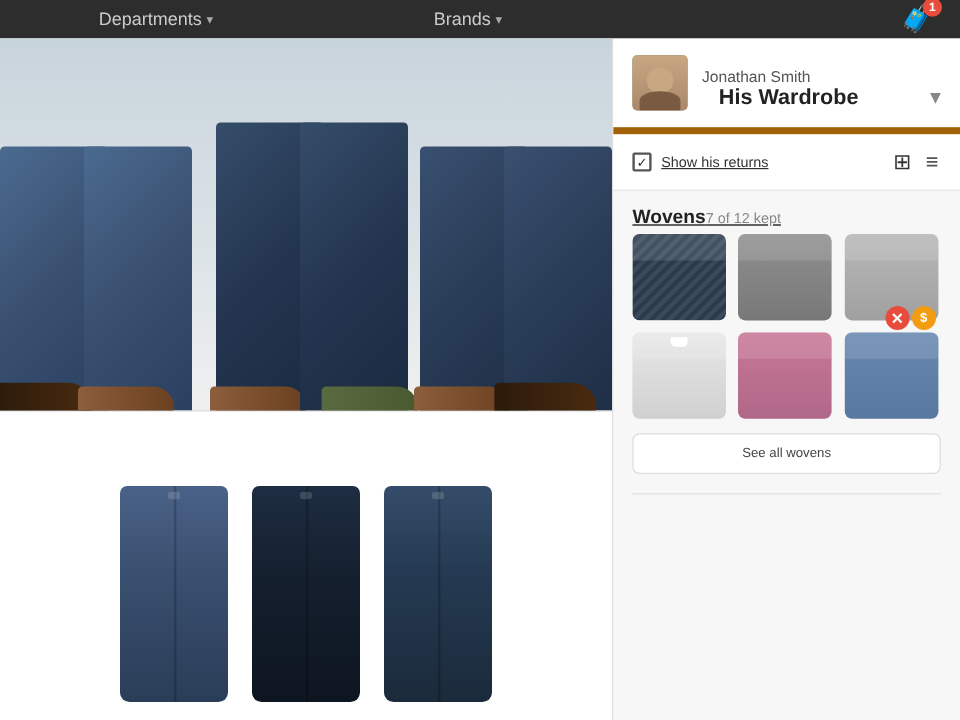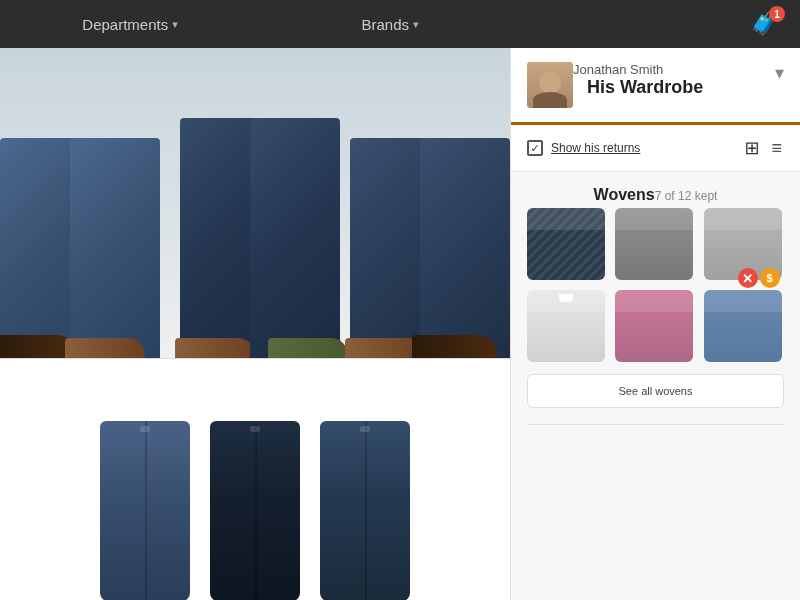--- a/index.html
+++ b/index.html
@@ -9,21 +9,21 @@
       overflow: hidden;
       font-family: -apple-system, BlinkMacSystemFont, 'Helvetica Neue', Arial, sans-serif;
       background: #f0f0f0;
       display: flex;
       flex-direction: column;
     }
 
     
     .header {
       background: #2d2d2d;
-      height: 48px;
+      height: 32px;
       display: flex;
       align-items: center;
       flex-shrink: 0;
     }
     .header-left {
       flex: 1;
       display: flex;
       align-items: center;
       justify-content: center;
     }
@@ -226,22 +226,23 @@
       flex-direction: column;
       border-left: 1px solid #e0e0e0;
       overflow-y: auto;
     }
 
     
     .profile-header {
       background: white;
       padding: 14px 16px;
       display: flex;
-      align-items: flex-start;
-      border-bottom: 3px solid #a16207;
+      align-items: flex-end;
+      gap: 12px;
+      border-bottom: 6px solid #a16207;
     }
     .avatar {
       width: 46px;
       height: 46px;
       border-radius: 4px;
       overflow: hidden;
       flex-shrink: 0;
       background: #8B7355;
       position: relative;
     }
@@ -338,23 +339,24 @@
     .view-icon.active {
       color: #333;
     }
 
     
     .section {
       padding: 14px 16px 0;
     }
     .section-header {
       display: flex;
-      justify-content: center;
+      justify-content: flex-start;
       align-items: baseline;
       margin-bottom: 4px;
+      text-decoration: underline;
     }
     .section-title {
       font-size: 16px;
       font-weight: 700;
       color: #222;
     }
     .section-count {
       font-size: 12px;
       color: #888;
     }

